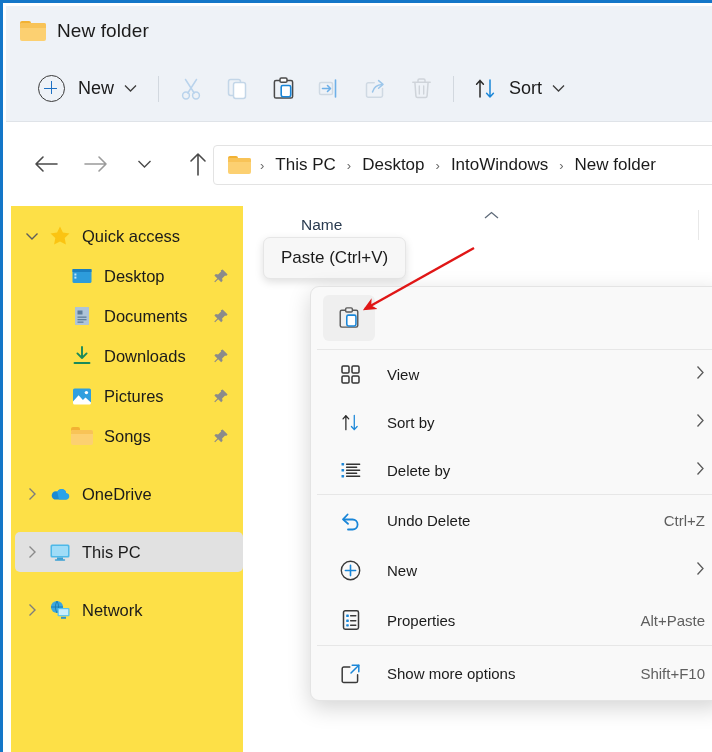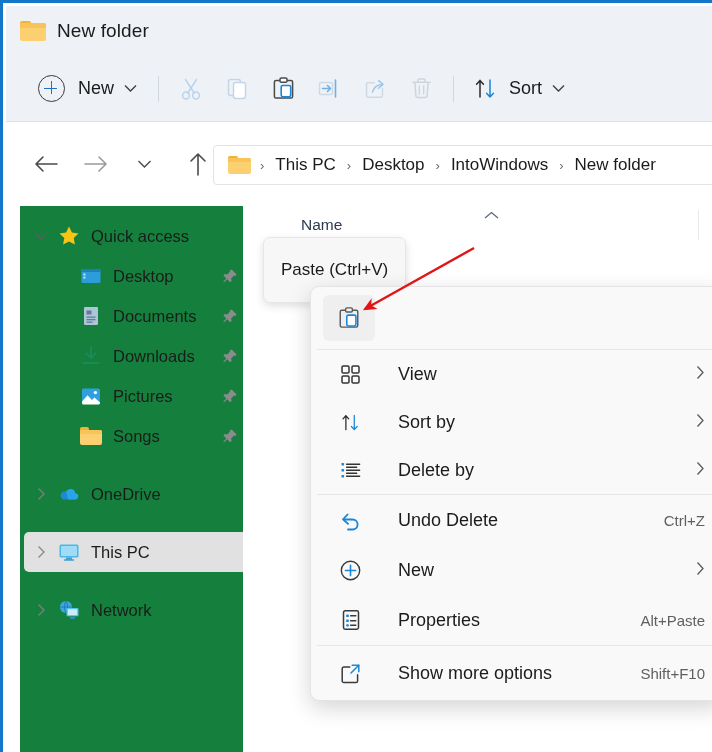--- a/index.html
+++ b/index.html
@@ -37,51 +37,51 @@
   .tb-sort-label{margin-left:11px;font-size:18px;color:#1b1b1b;}
 
   
   .addrbar{position:absolute;left:3px;top:119px;right:0;height:84px;background:#ffffff;display:flex;align-items:center;}
   .nav-btn{width:44px;height:40px;display:flex;align-items:center;justify-content:center;color:#4a4a4a;}
   .crumbbox{position:absolute;left:210px;top:142px;width:520px;height:40px;border:1px solid #e3e3e3;border-radius:4px;background:#fff;display:flex;align-items:center;box-sizing:border-box;}
   .crumb{font-size:17px;color:#1b1b1b;padding:0 2px;}
   .crumb-sep{color:#6a6a6a;font-size:13px;padding:0 9px;}
 
   
-  .sidebar{position:absolute;left:17px;top:203px;width:236px;bottom:0;background:#15803d;border-right:1px solid #e6e6e6;}
+  .sidebar{position:absolute;left:8px;top:203px;width:236px;bottom:0;background:#fde047;border-right:1px solid #e6e6e6;}
   .content{position:absolute;left:240px;top:203px;right:0;bottom:0;background:#fff;}
 
   .tree-row{position:relative;height:40px;display:flex;align-items:center;border-radius:5px;margin:0 4px;}
   .tree-row.sel{background:#e1e1e1;}
   .tw{width:34px;display:flex;align-items:center;justify-content:center;color:#5d5d5d;}
   .tree-icon{width:22px;height:22px;position:relative;flex:0 0 auto;}
   .tree-label{margin-left:11px;font-size:16.5px;color:#1b1b1b;}
   .pin{position:absolute;right:14px;top:50%;margin-top:-8px;color:#8b8b8b;}
 
   
   .colhead{position:absolute;left:0;top:0;right:0;height:38px;}
   .colname{position:absolute;left:58px;top:10px;font-size:15.5px;color:#2a3b50;}
   .colsortmark{position:absolute;left:240px;top:1px;color:#5f6b7a;}
   .coldiv{position:absolute;top:4px;width:1px;height:30px;background:#e8e8e8;}
 
   
-  .tooltip{position:absolute;left:260px;top:234px;height:40px;padding:12px 17px;display:flex;align-items:center;
+  .tooltip{position:absolute;left:260px;top:234px;height:40px;padding:0 17px;display:flex;align-items:center;
     background:#f7f7f7;border:1px solid #e6e6e6;border-radius:7px;box-shadow:0 3px 9px rgba(0,0,0,.13);font-size:17px;color:#1b1b1b;}
 
   
   .ctxmenu{position:absolute;left:307px;top:283px;width:412px;
     background:#f9f9f9;border:1px solid #e4e4e4;border-radius:9px;
     box-shadow:0 7px 22px rgba(0,0,0,.17);overflow:hidden;}
   .ctx-toprow{height:62px;display:flex;align-items:center;padding-left:12px;}
   .ctx-iconbtn{width:52px;height:46px;display:flex;align-items:center;justify-content:center;border-radius:6px;}
   .ctx-iconbtn.hover{background:#efefef;}
   .ctx-sep{height:1px;background:#e7e7e7;margin:0 6px;}
   .ctx-item{height:48px;display:flex;align-items:center;padding-left:28px;padding-right:18px;}
   .ctx-ic{width:23px;height:23px;display:flex;align-items:center;justify-content:center;flex:0 0 auto;}
-  .ctx-label{margin-left:36px;font-size:18px;color:#1b1b1b;flex:1;}
+  .ctx-label{margin-left:25px;font-size:15px;color:#1b1b1b;flex:1;}
   .ctx-accel{font-size:15px;color:#5f5f5f;}
   .ctx-chev{color:#5a5a5a;}
 
   
   .arrow-svg{position:absolute;left:0;top:0;width:712px;height:752px;pointer-events:none;}
 </style>
 </head>
 <body>
 
 <div class="win">

